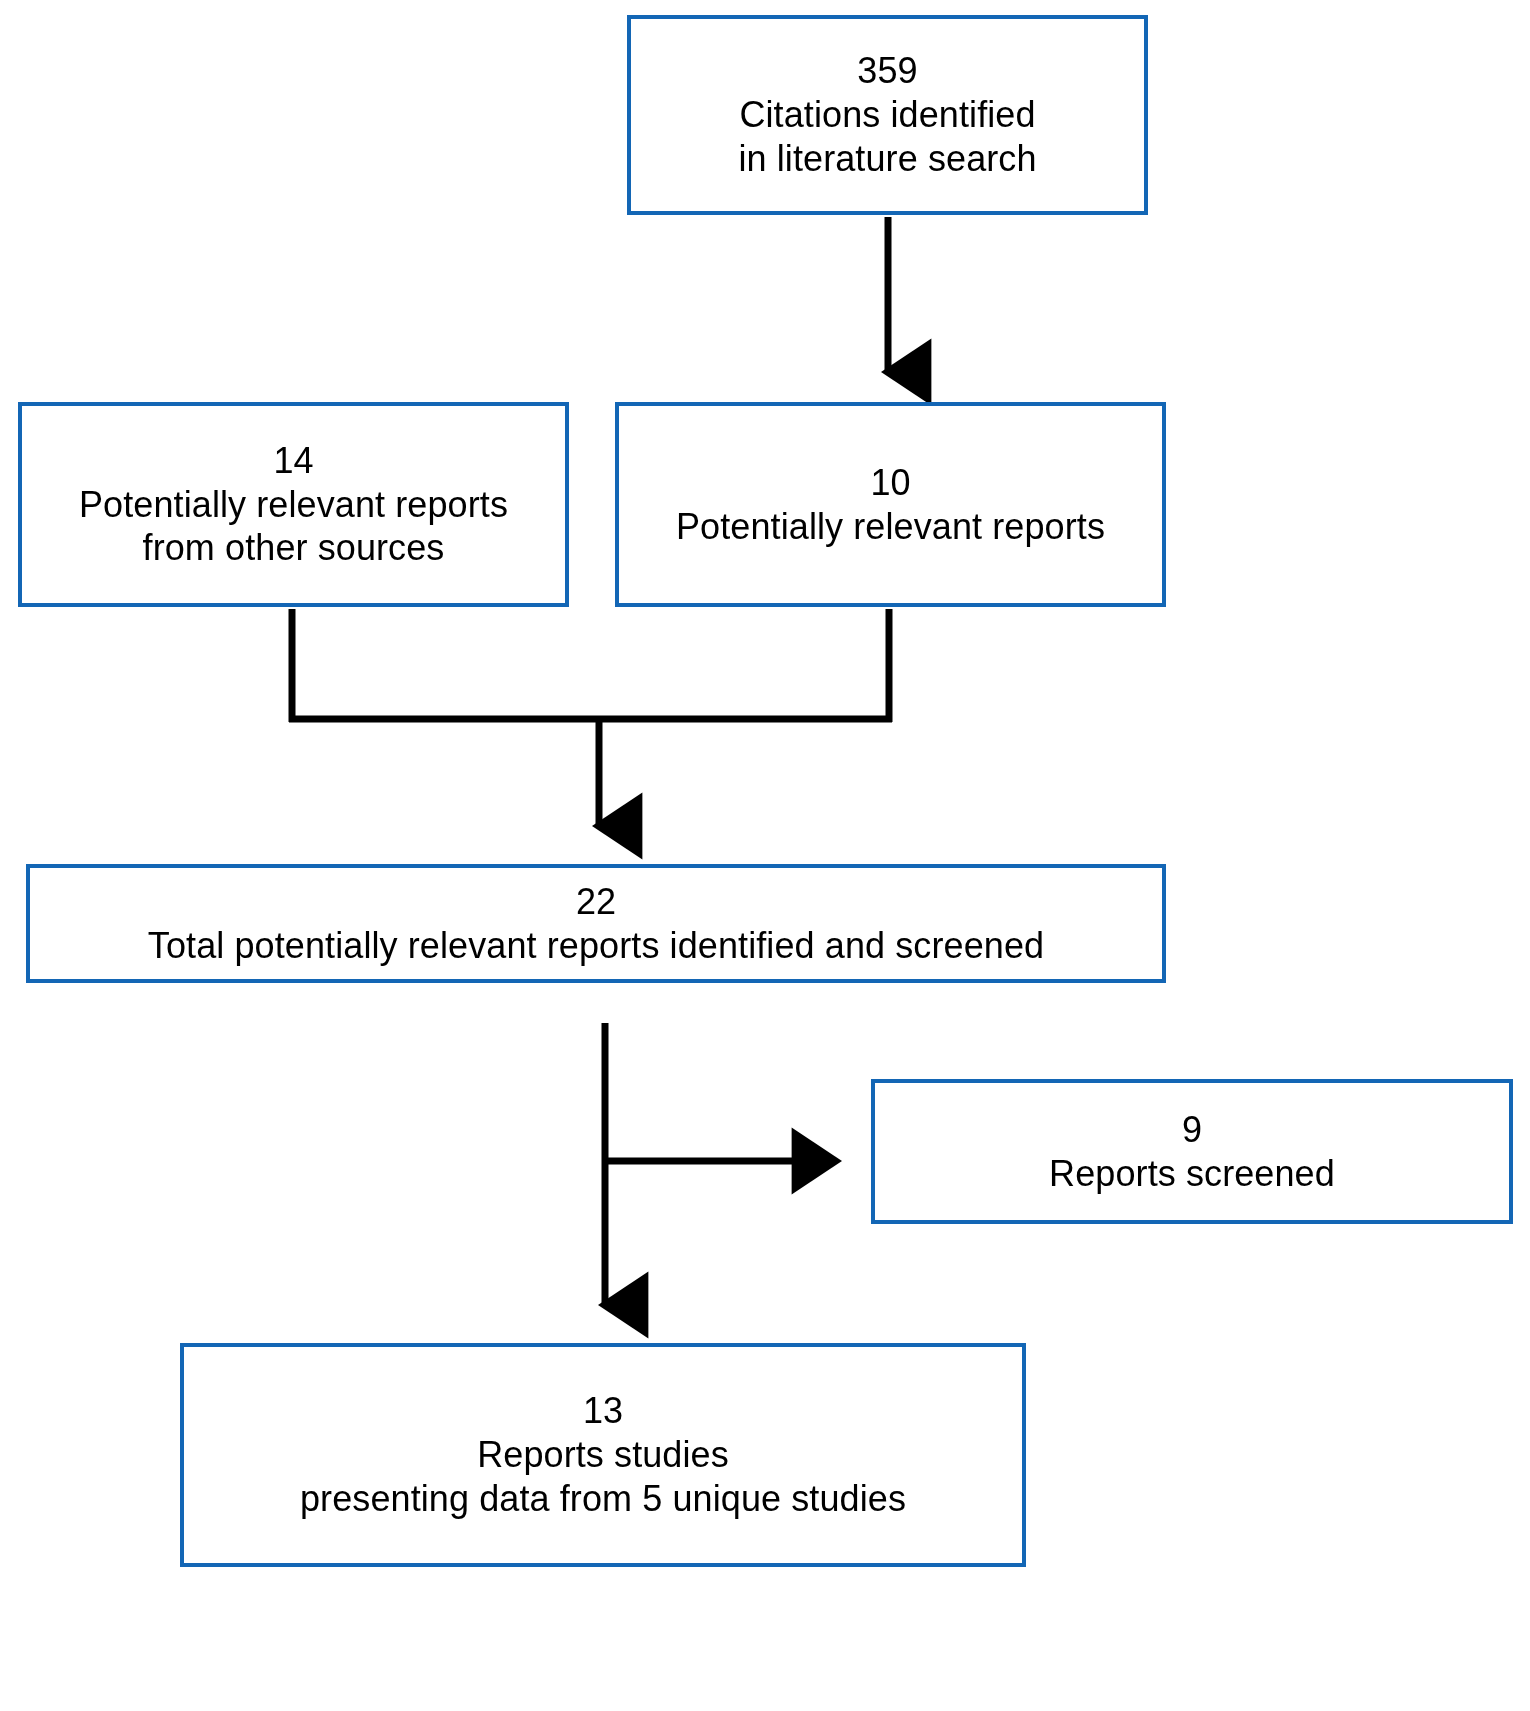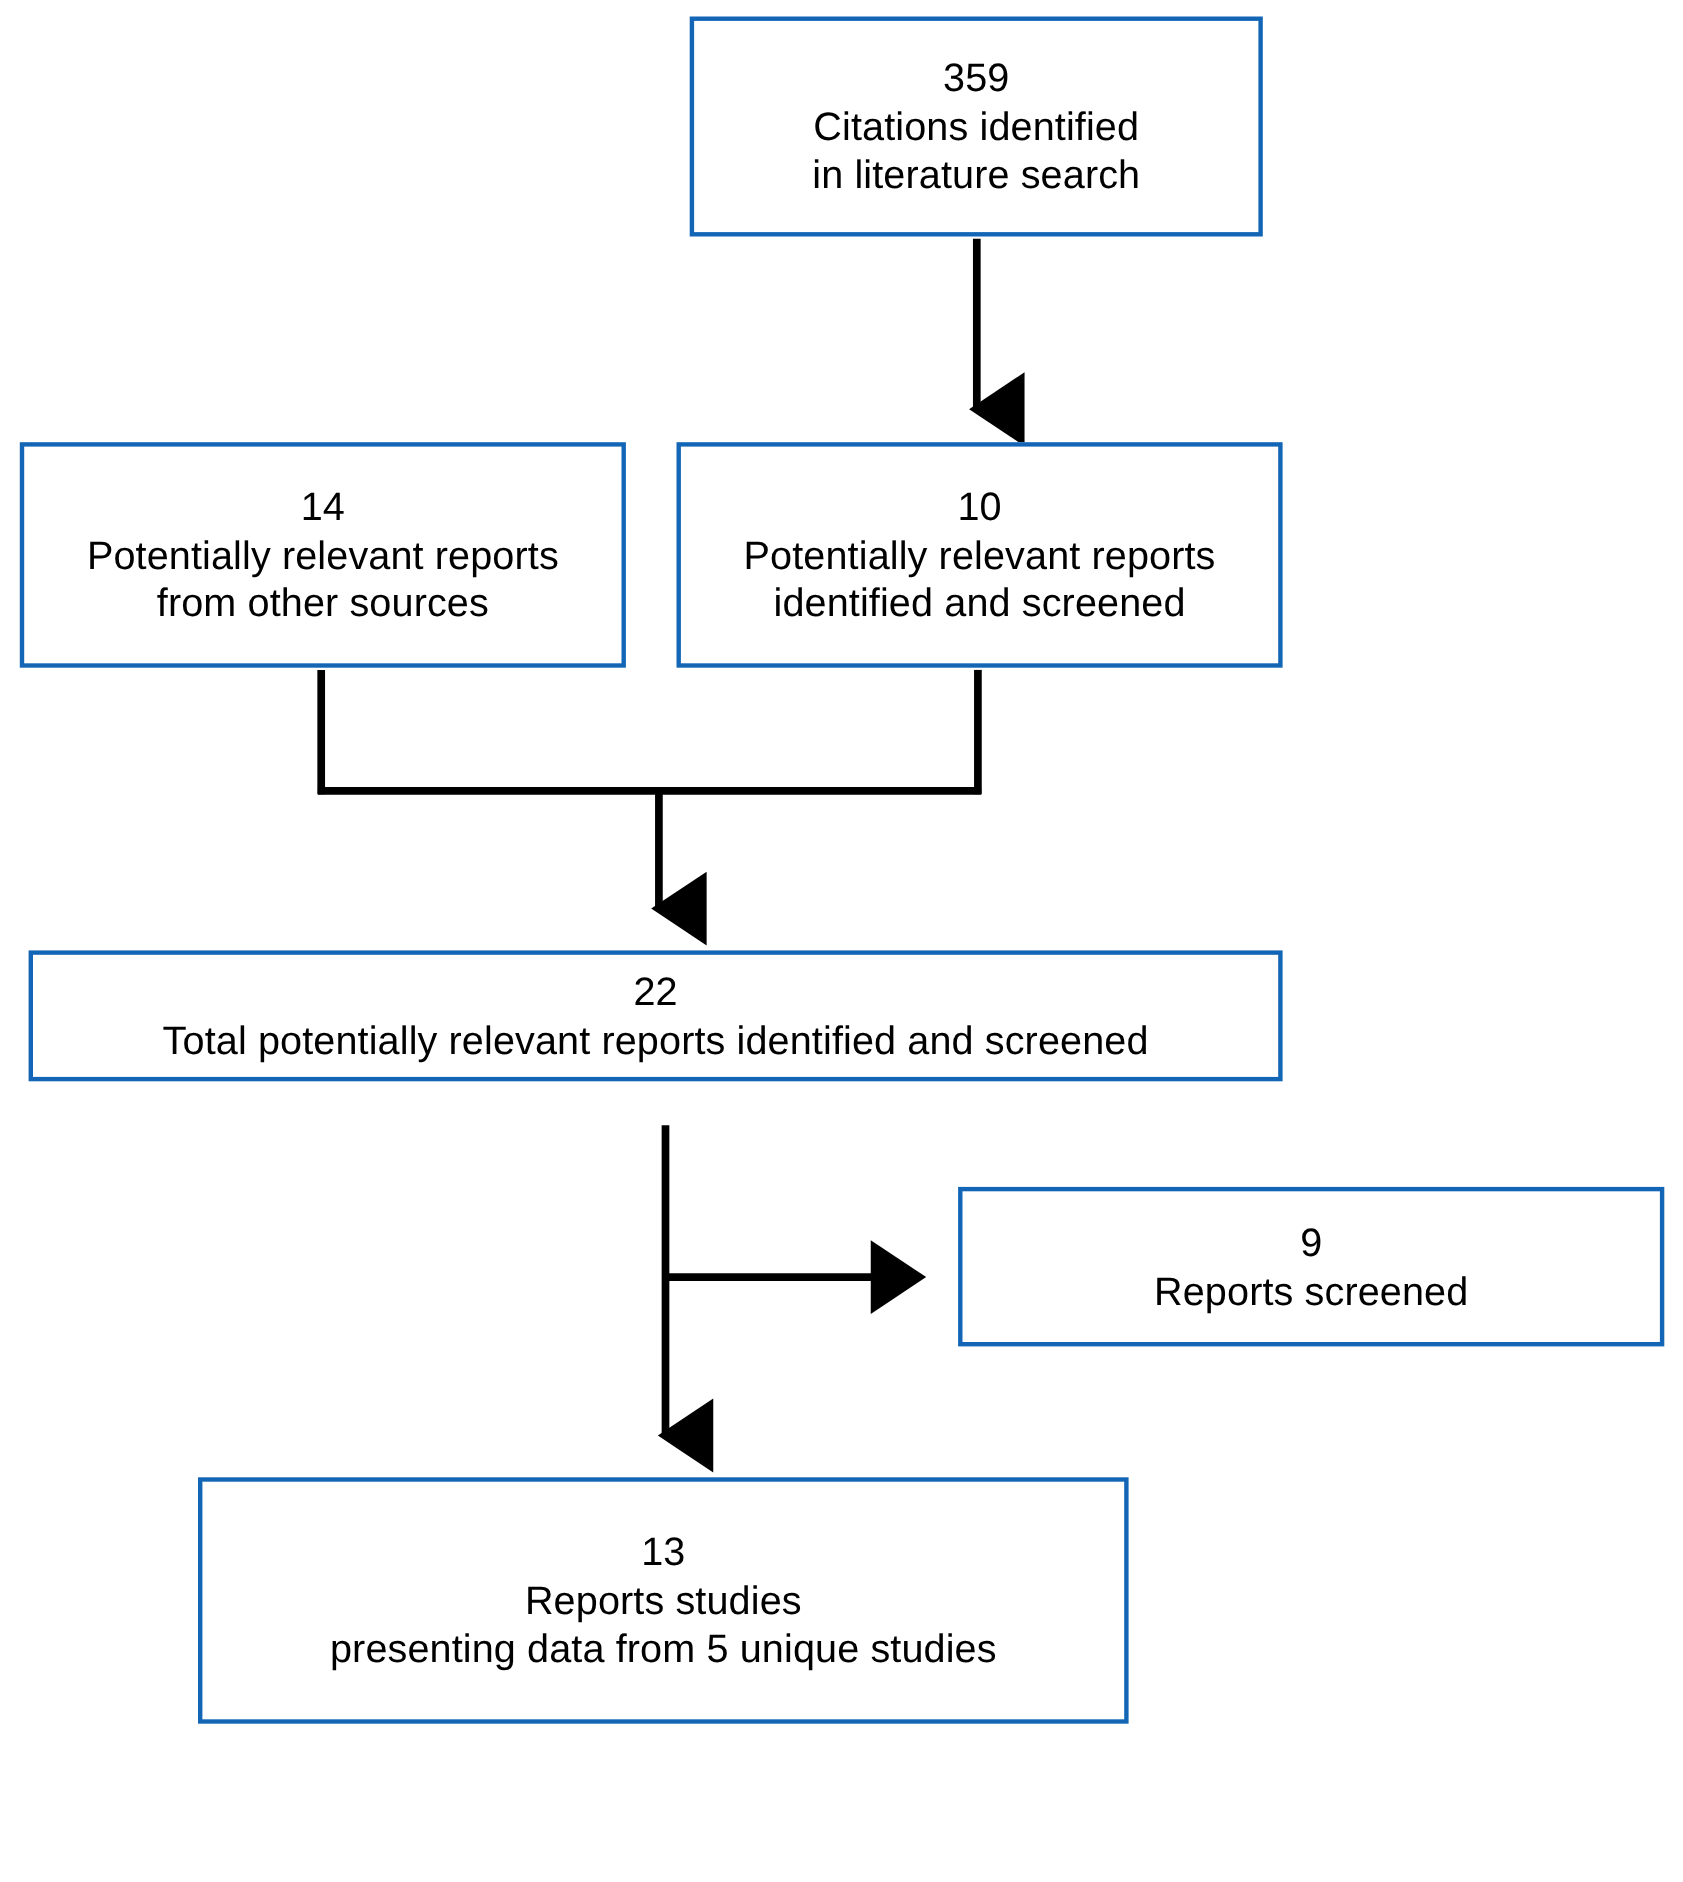--- a/index.html
+++ b/index.html
@@ -120,21 +120,20 @@
 
   <div class="node" id="node-other-sources">
     <span class="line line-count">14</span>
     <span class="line line-1">Potentially relevant reports</span>
     <span class="line line-2">from other sources</span>
   </div>
 
   <div class="node" id="node-screened">
     <span class="line line-count">10</span>
     <span class="line line-1">Potentially relevant reports</span>
-    <span class="line line-2">identified and screened</span>
   </div>
 
   <div class="node" id="node-total">
     <span class="line line-count">22</span>
     <span class="line line-1">Total potentially relevant reports identified and screened</span>
   </div>
 
   <div class="node" id="node-excluded">
     <span class="line line-count">9</span>
     <span class="line line-1">Reports screened</span>

